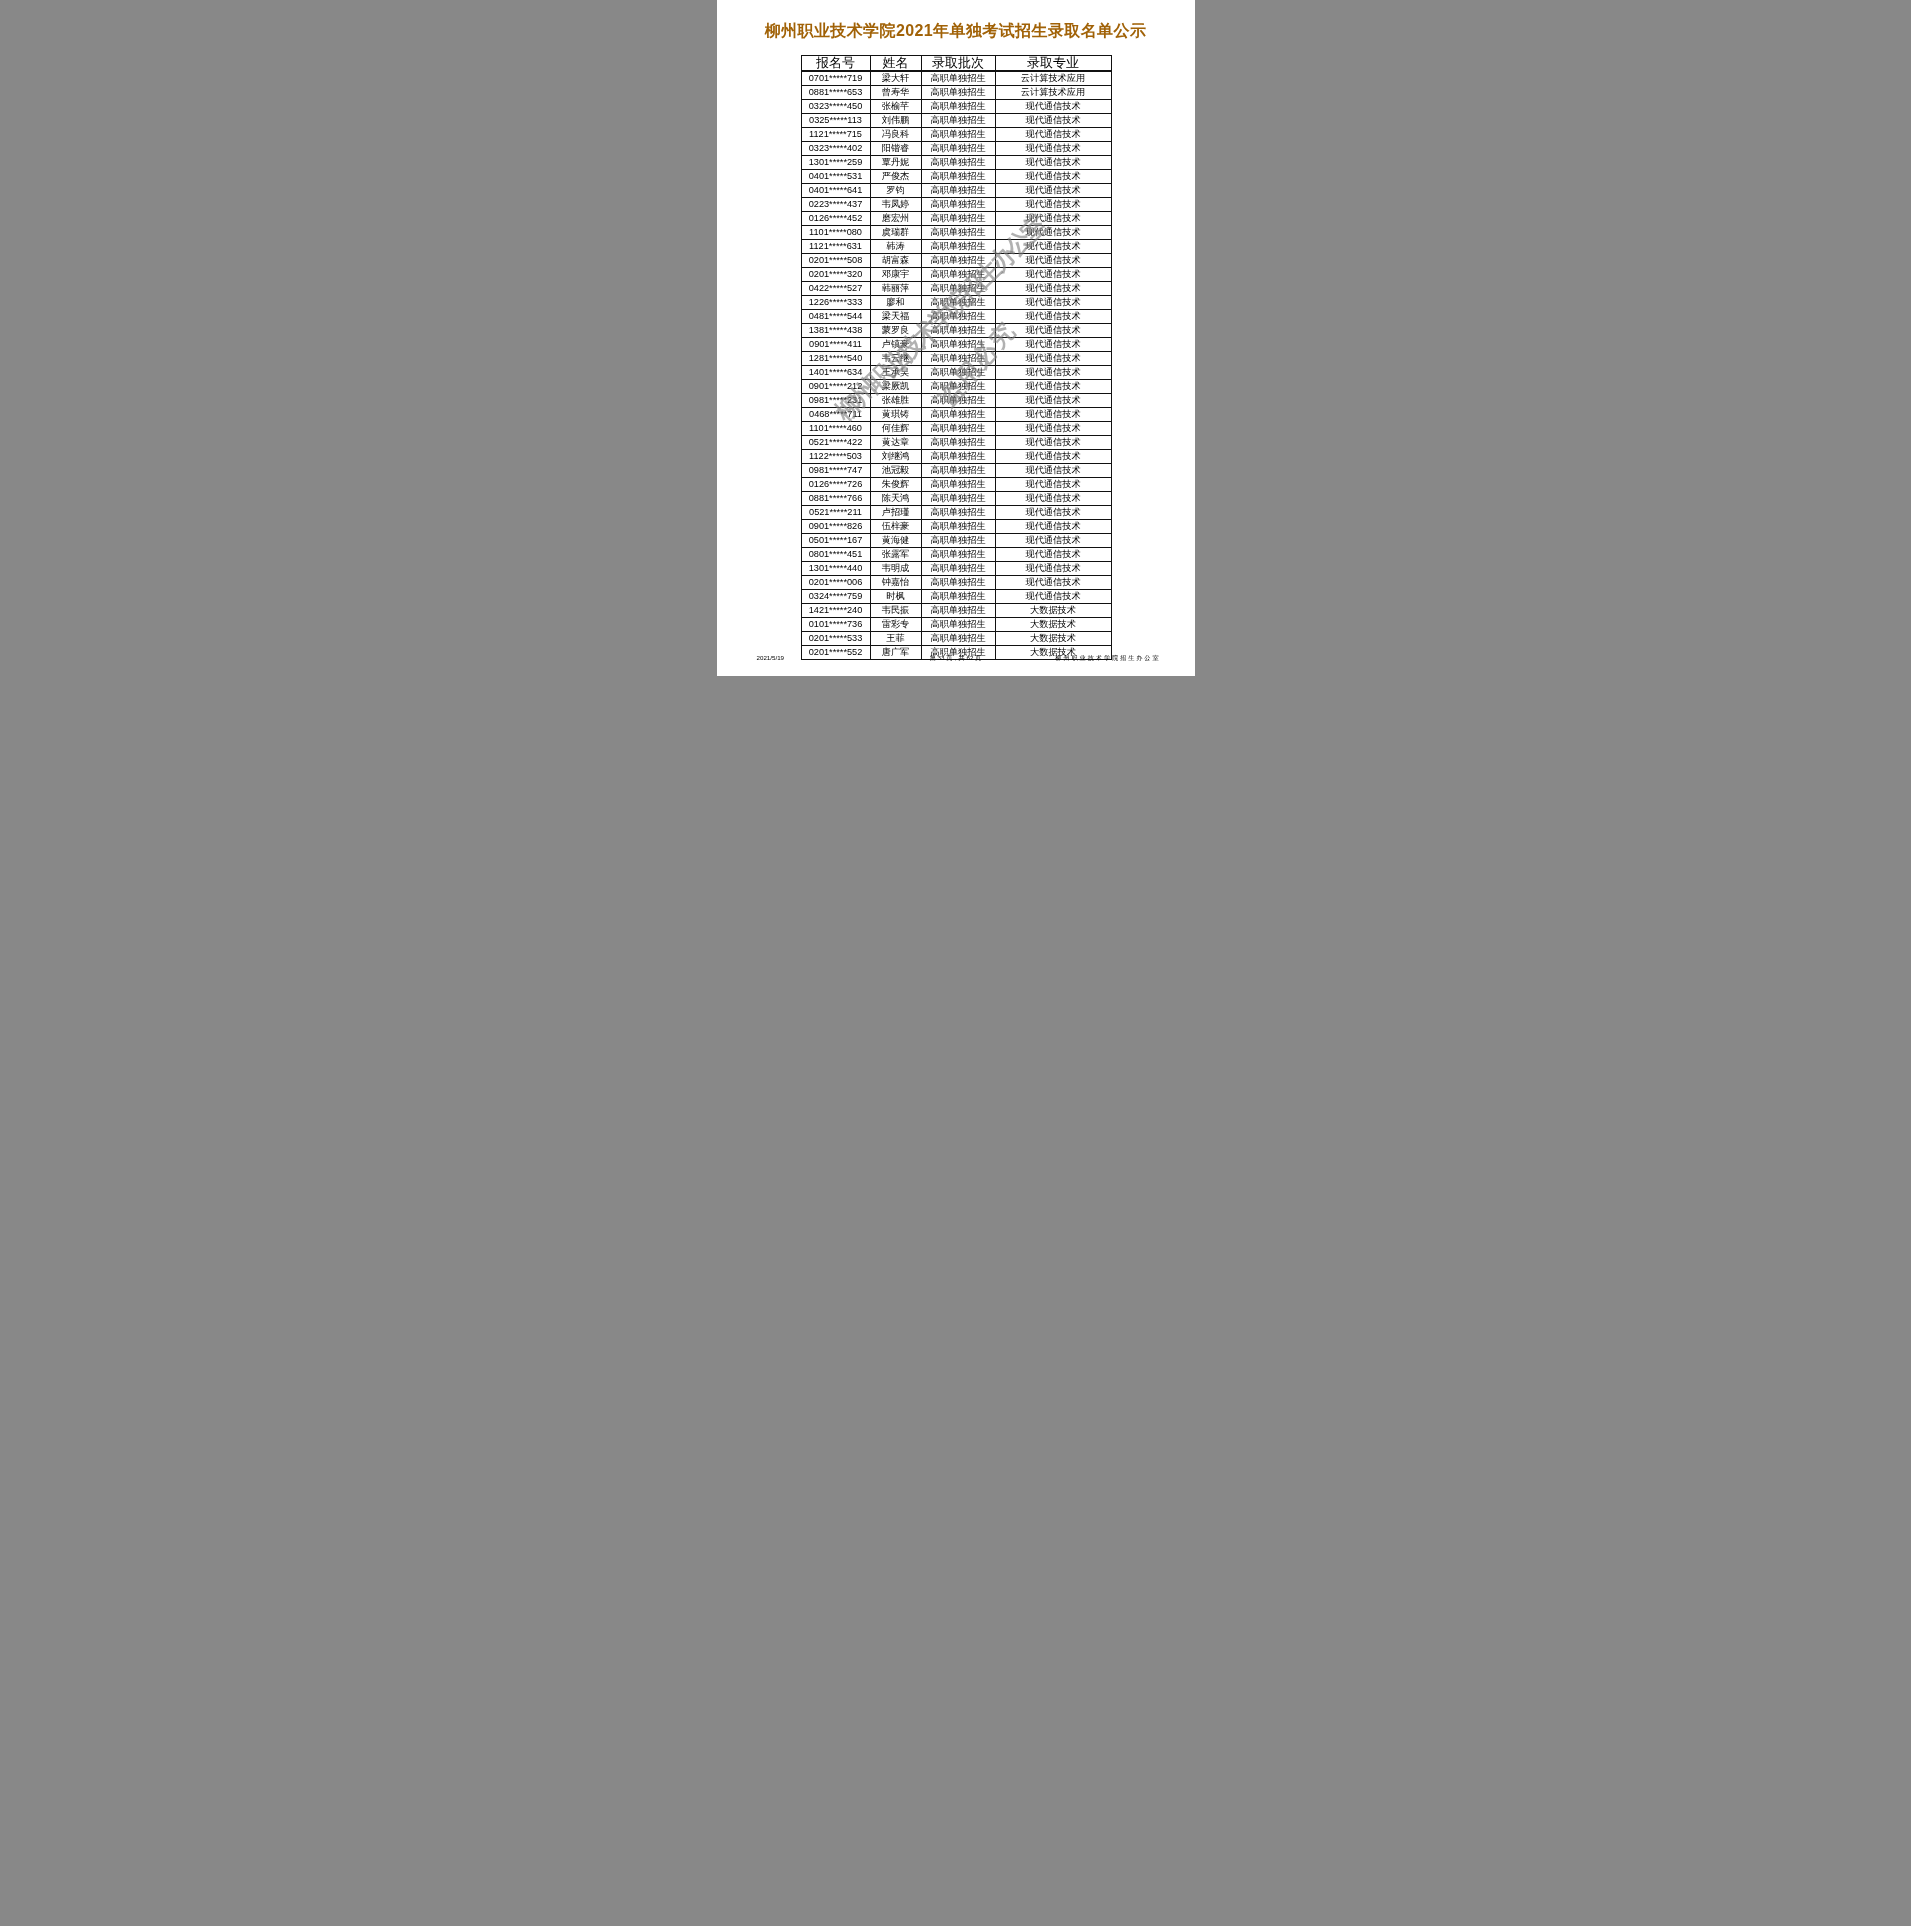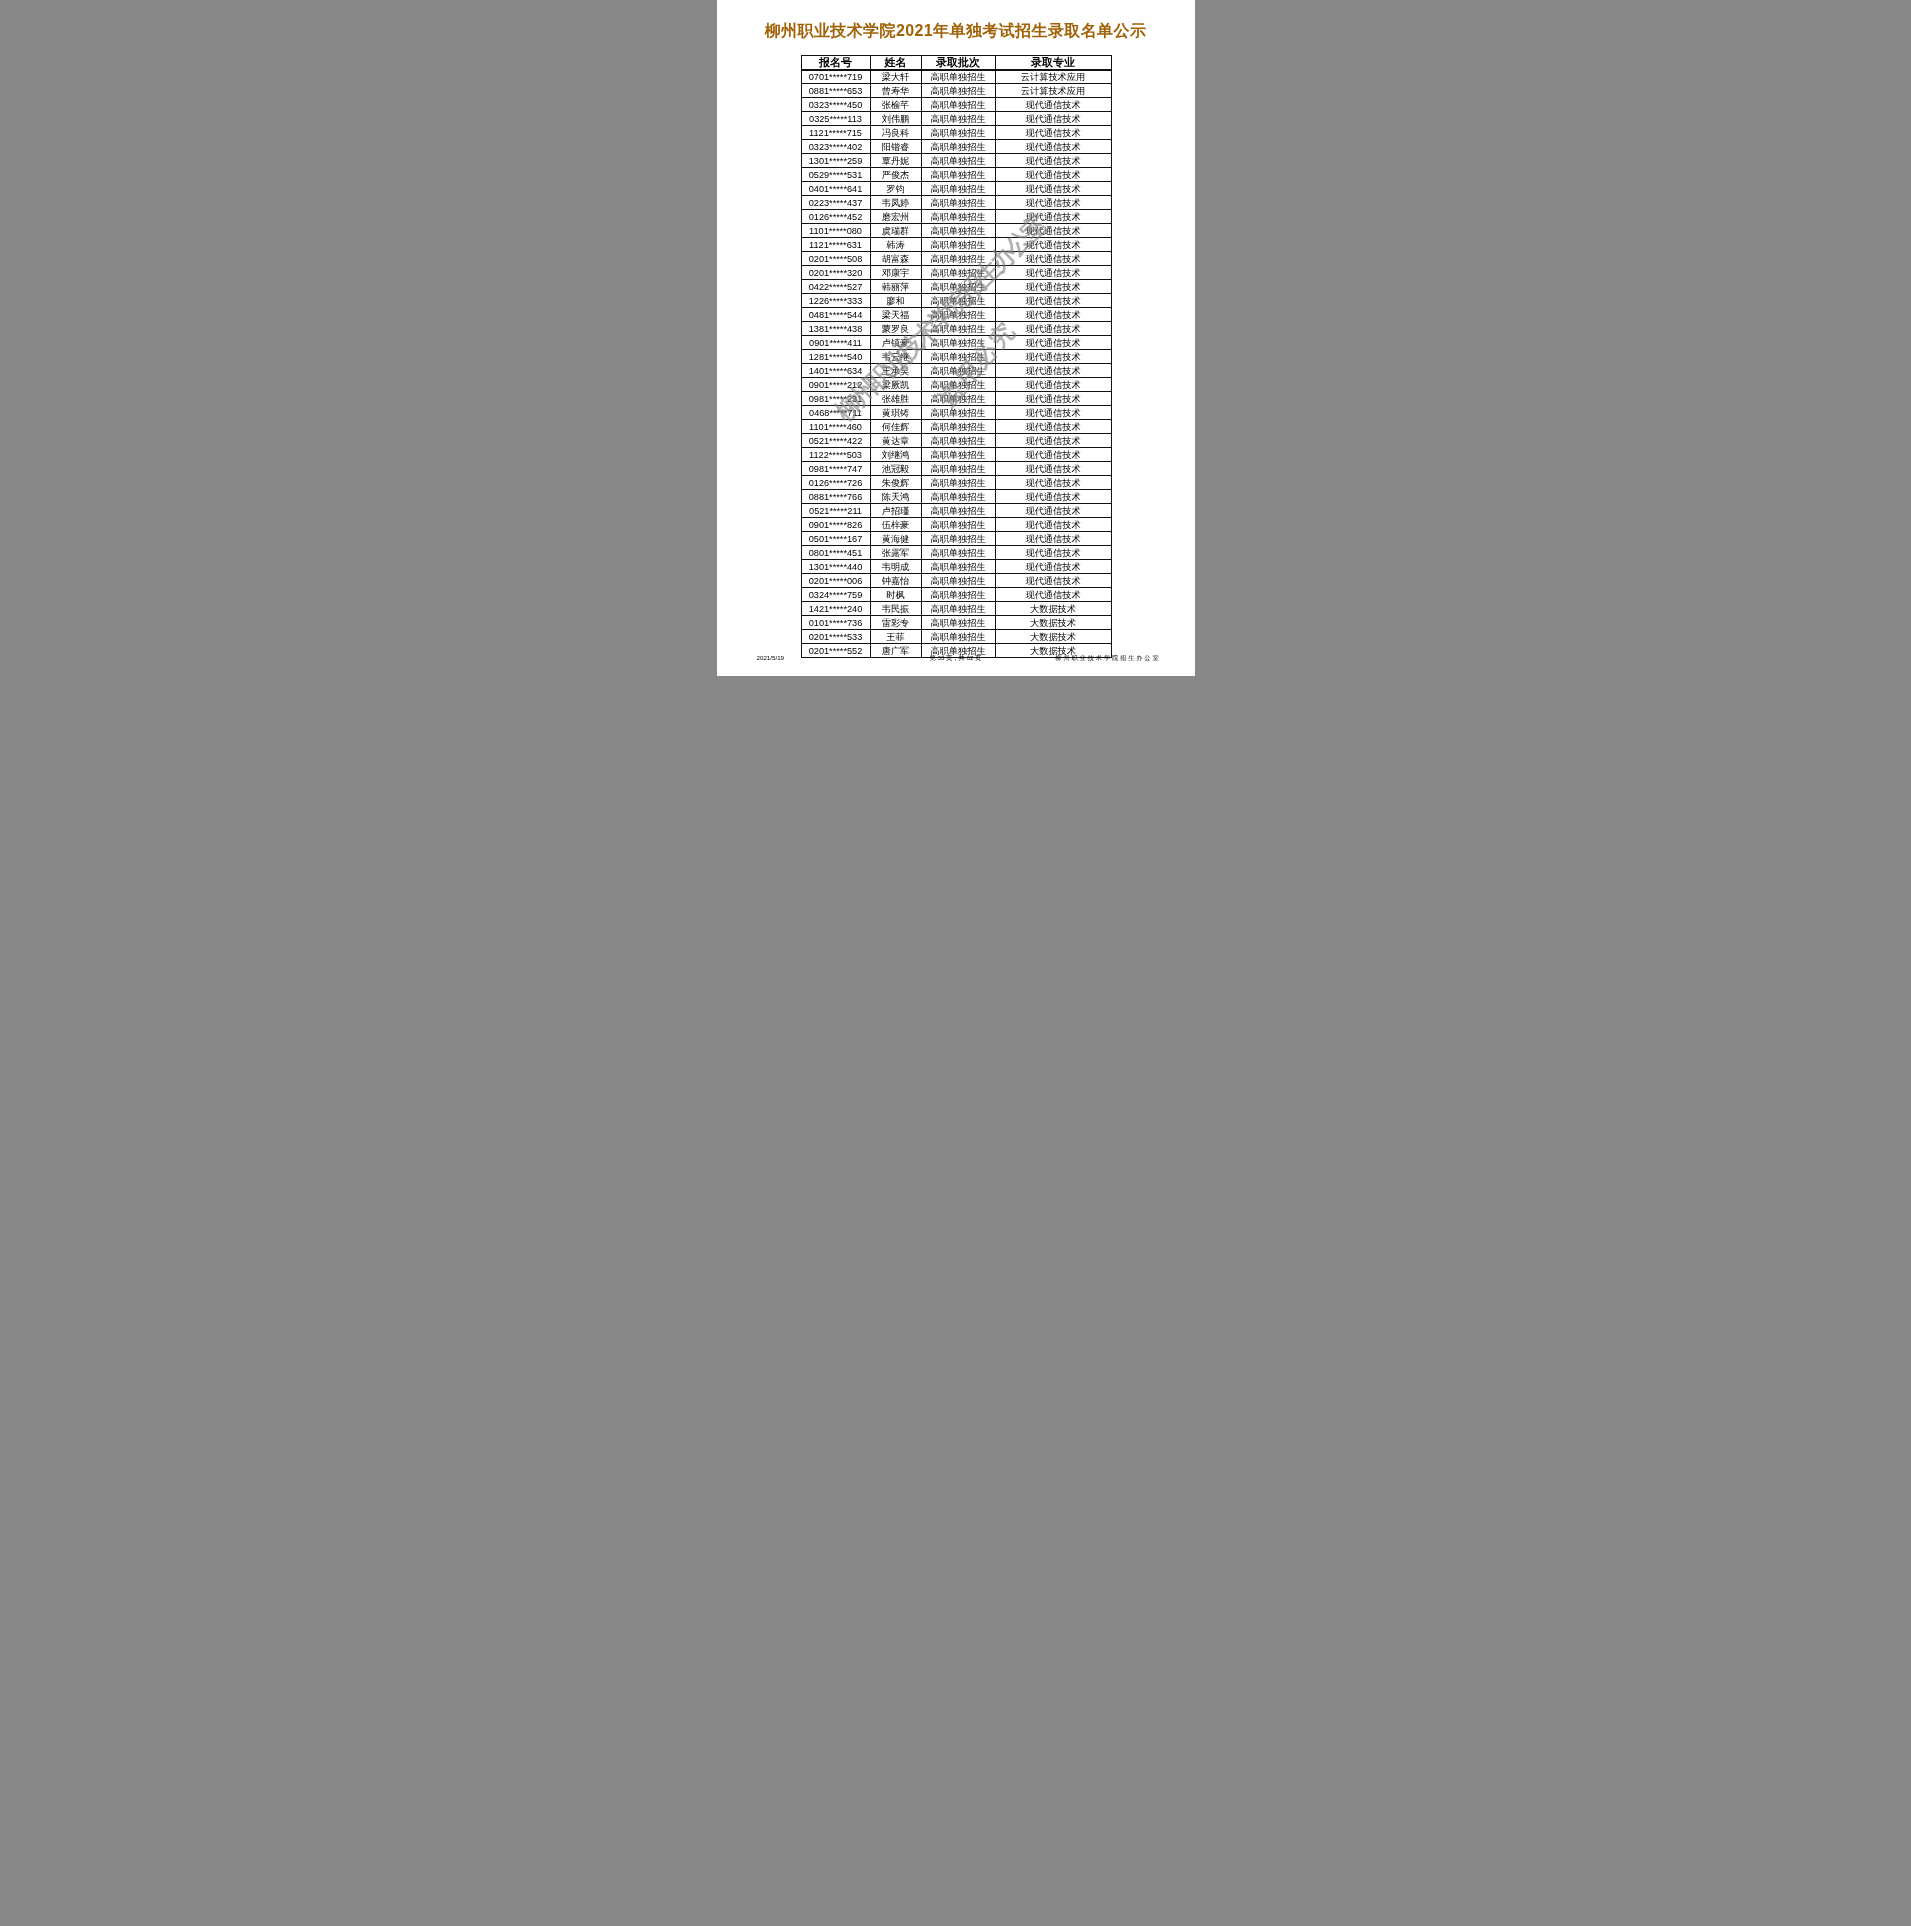--- a/index.html
+++ b/index.html
@@ -54,22 +54,22 @@
     padding: 0;
     font-size: 9.2px;
     line-height: 1.1;
     overflow: hidden;
     white-space: nowrap;
   }
   table.admission { border: 1.5px solid #111; }
   table.admission thead tr { height: 14.3px; }
   table.admission thead th {
     border-bottom: 2.3px solid #111;
-    font-weight: bold;
-    font-size: 11px;
+    font-weight: normal;
+    font-size: 13px;
   }
   table.admission tbody tr { height: 14px; }
   
   .watermark {
     position: absolute;
     inset: 0;
     pointer-events: none;
     z-index: 5;
   }
   .wm {
@@ -181,21 +181,21 @@
           <td>高职单独招生</td>
           <td>现代通信技术</td>
         </tr>
         <tr>
           <td>1301*****259</td>
           <td>覃丹妮</td>
           <td>高职单独招生</td>
           <td>现代通信技术</td>
         </tr>
         <tr>
-          <td>0529*****531</td>
+          <td>0401*****531</td>
           <td>严俊杰</td>
           <td>高职单独招生</td>
           <td>现代通信技术</td>
         </tr>
         <tr>
           <td>0401*****641</td>
           <td>罗钧</td>
           <td>高职单独招生</td>
           <td>现代通信技术</td>
         </tr>

